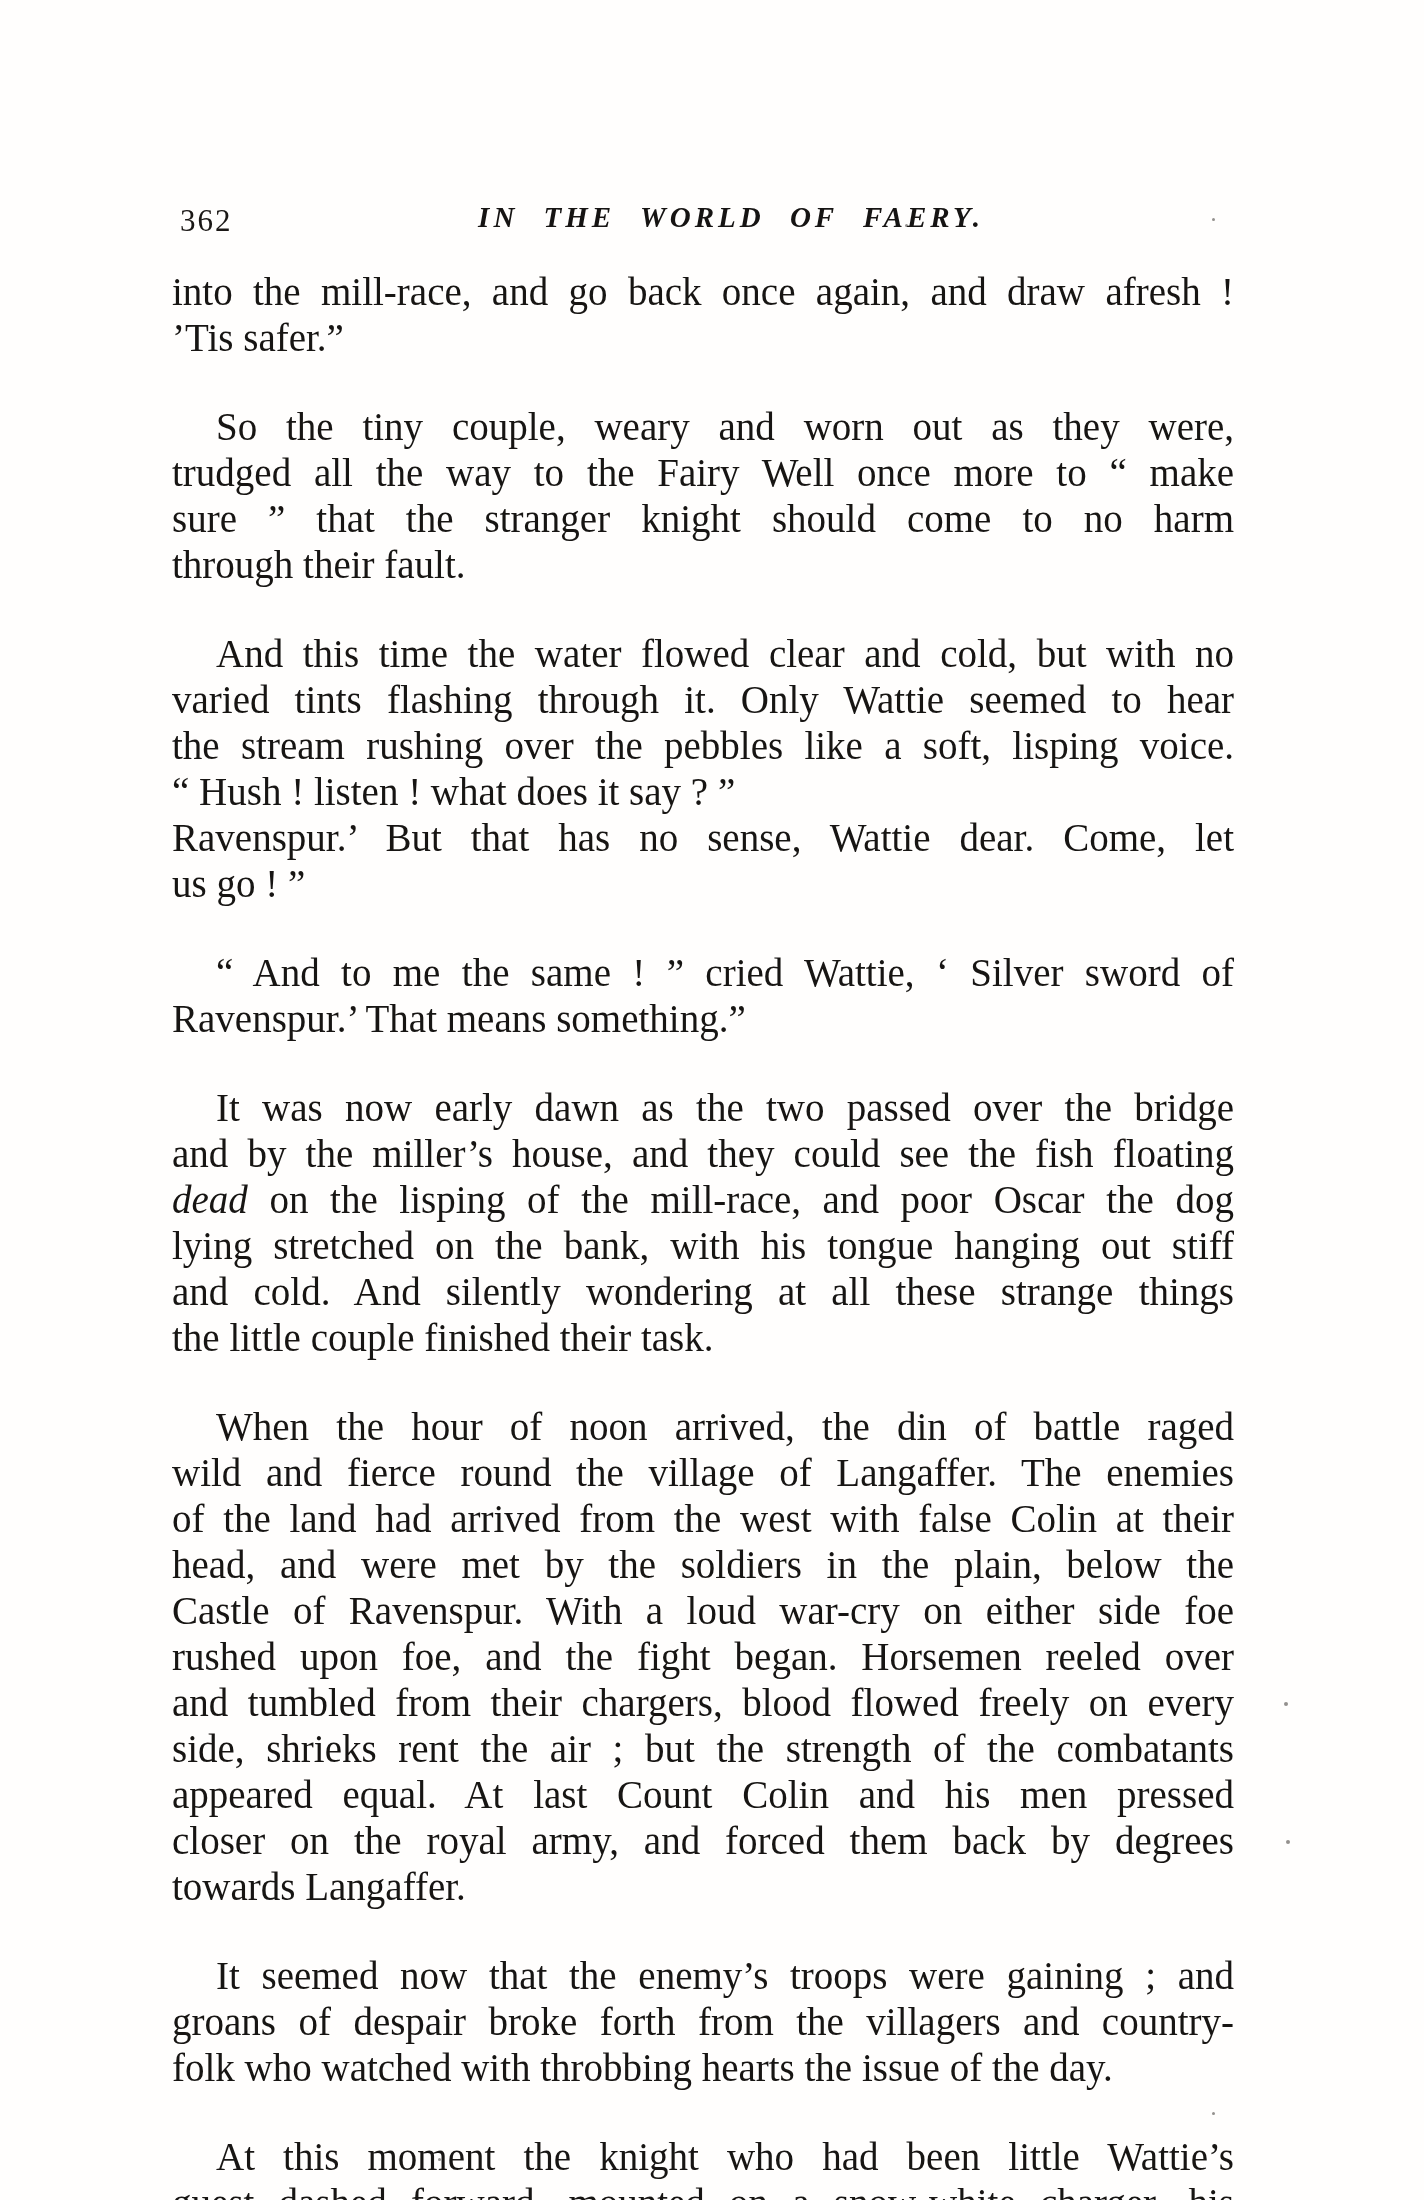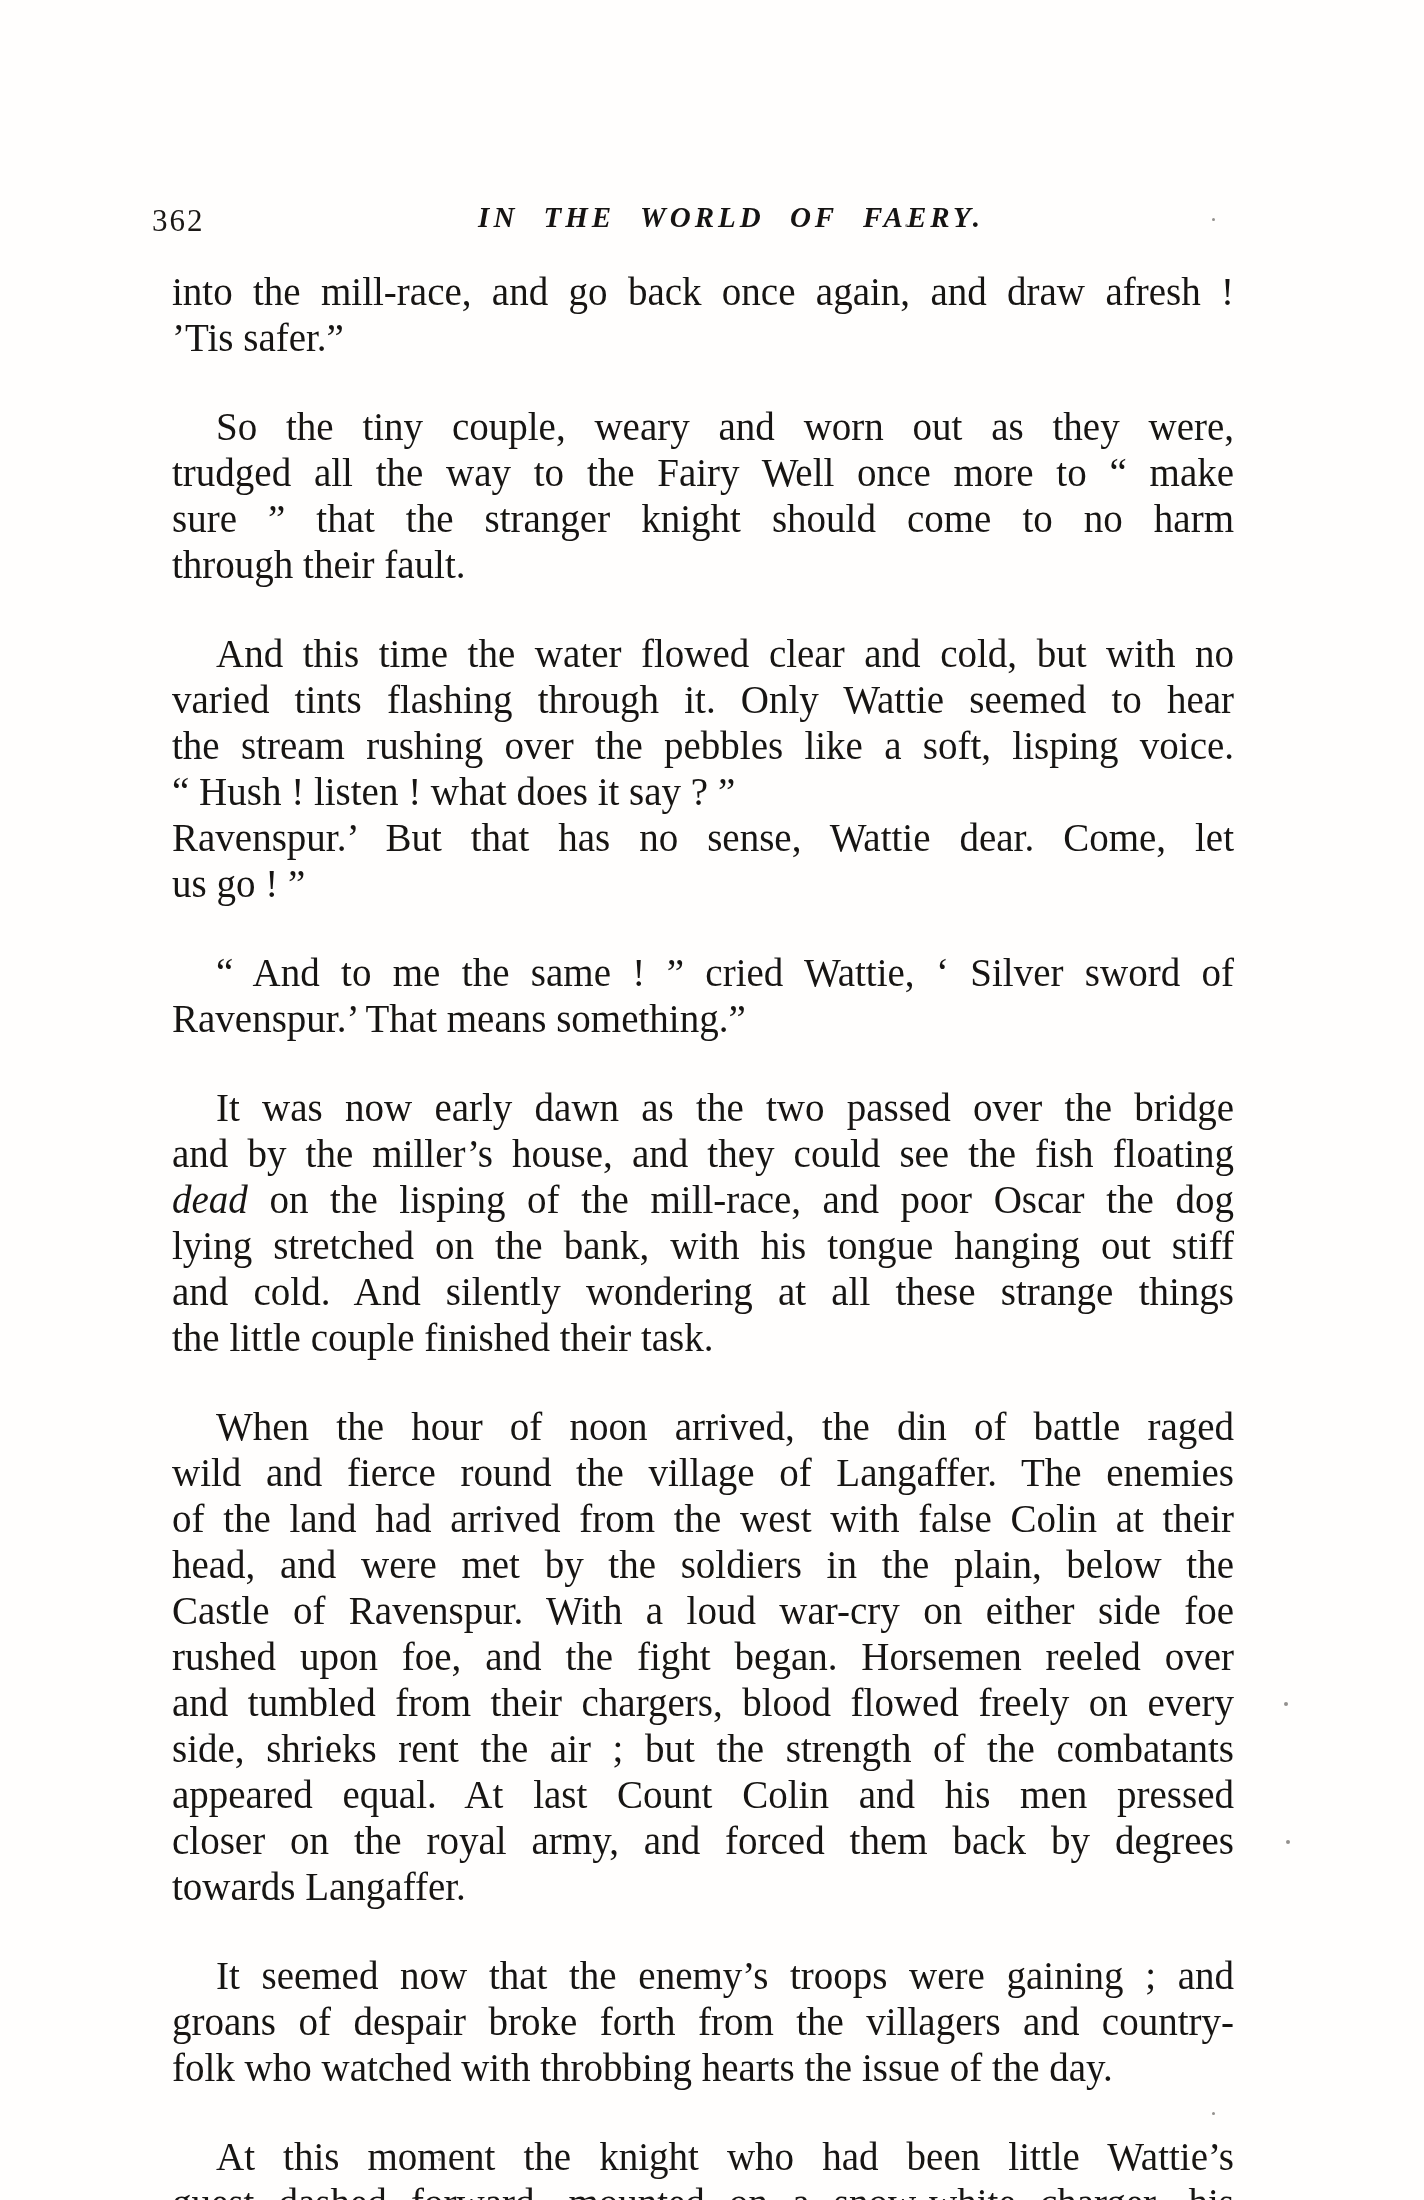--- a/index.html
+++ b/index.html
@@ -13,21 +13,21 @@
     width: 1424px;
     height: 2200px;
     background: #fffefd;
     font-family: "Liberation Serif", "DejaVu Serif", serif;
     color: #171513;
     overflow: hidden;
   }
   .folio {
     position: absolute;
     top: 203px;
-    left: 152px;
+    left: 180px;
     font-size: 31px;
     letter-spacing: 2px;
     color: #1a1715;
   }
   .running-head {
     position: absolute;
     top: 201px;
     left: 0;
     width: 100%;
     text-align: center;

